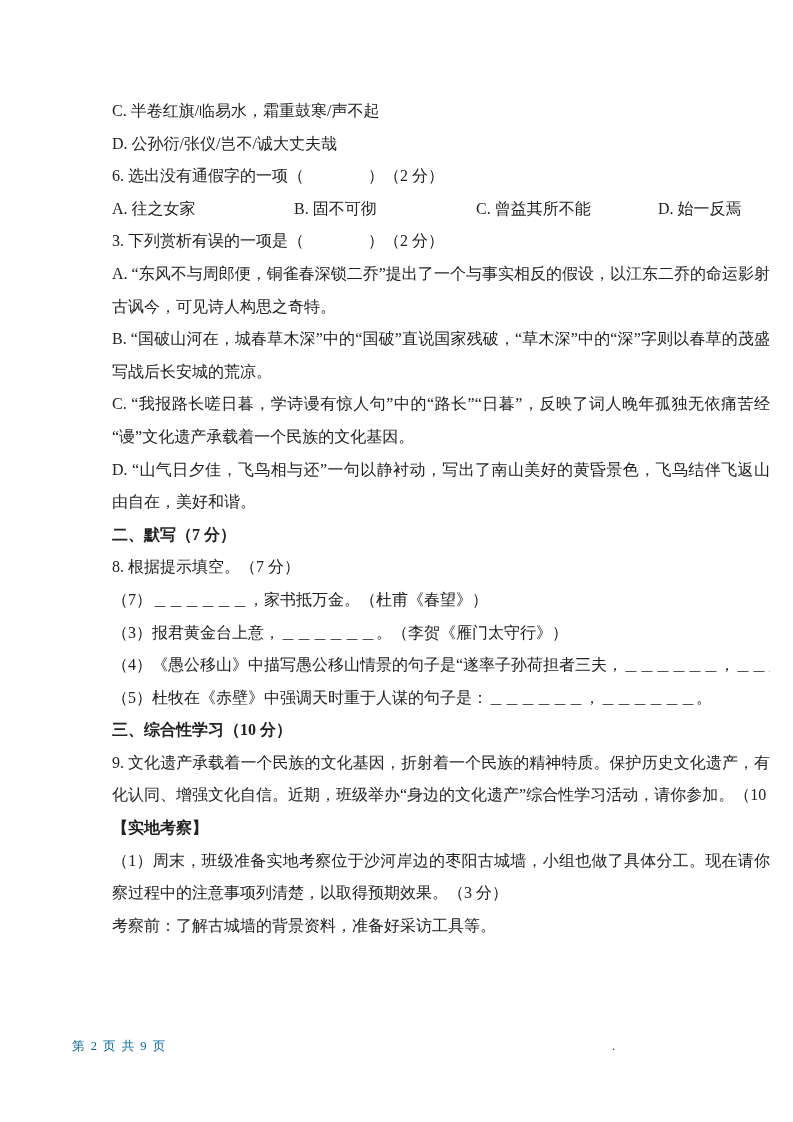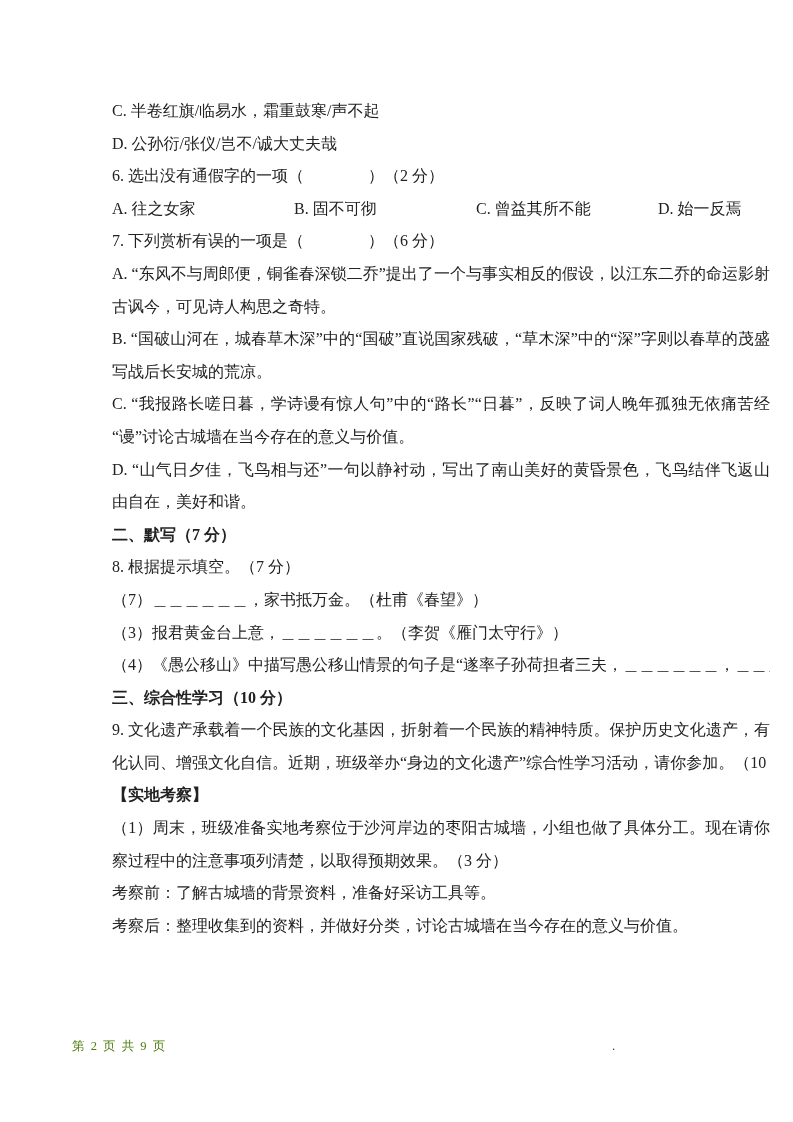--- a/index.html
+++ b/index.html
@@ -49,21 +49,21 @@
     width: auto;
     text-align: center;
   }
   .page-footer {
     position: absolute;
     left: 72px;
     top: 1036px;
     font-size: 12.5px;
     line-height: 20px;
     letter-spacing: 1.5px;
-    color: #4d7c0f;
+    color: #0369a1;
   }
   .stray-dot {
     position: absolute;
     left: 612px;
     top: 1036px;
     font-size: 13px;
     line-height: 20px;
     color: #3a3a3a;
   }
 </style>
@@ -73,41 +73,41 @@
 <div class="page-content">
 
   <p class="line">C. 半卷红旗/临易水，霜重鼓寒/声不起</p>
   <p class="line">D. 公孙衍/张仪/岂不/诚大丈夫哉</p>
 
   <p class="line">6. 选出没有通假字的一项（　　　　）（2 分）</p>
   <p class="line options-row">
     <span class="opt">A. 往之女家</span><span class="opt">B. 固不可彻</span><span class="opt">C. 曾益其所不能</span><span class="opt">D. 始一反焉</span>
   </p>
 
-  <p class="line">7. 下列赏析有误的一项是（　　　　）（6 分）</p>
+  <p class="line">3. 下列赏析有误的一项是（　　　　）（2 分）</p>
   <p class="line fill">A. “东风不与周郎便，铜雀春深锁二乔”提出了一个与事实相反的假设，以江东二乔的命运影射国家，借</p>
   <p class="line">古讽今，可见诗人构思之奇特。</p>
   <p class="line fill">B. “国破山河在，城春草木深”中的“国破”直说国家残破，“草木深”中的“深”字则以春草的茂盛暗</p>
   <p class="line">写战后长安城的荒凉。</p>
   <p class="line fill">C. “我报路长嗟日暮，学诗谩有惊人句”中的“路长”“日暮”，反映了词人晚年孤独无依痛苦经历；</p>
-  <p class="line">“谩”讨论古城墙在当今存在的意义与价值。</p>
+  <p class="line">“谩”文化遗产承载着一个民族的文化基因。</p>
   <p class="line fill">D. “山气日夕佳，飞鸟相与还”一句以静衬动，写出了南山美好的黄昏景色，飞鸟结伴飞返山林，万物自</p>
   <p class="line">由自在，美好和谐。</p>
 
   <p class="line heading">二、默写（7 分）</p>
   <p class="line">8. 根据提示填空。（7 分）</p>
   <p class="line">（7）＿＿＿＿＿＿，家书抵万金。（杜甫《春望》）</p>
   <p class="line">（3）报君黄金台上意，＿＿＿＿＿＿。（李贺《雁门太守行》）</p>
   <p class="line">（4）《愚公移山》中描写愚公移山情景的句子是“遂率子孙荷担者三夫，＿＿＿＿＿＿，＿＿＿＿＿＿”。</p>
+  <p class="line">（5）杜牧在《赤壁》中强调天时重于人谋的句子是：＿＿＿＿＿＿，＿＿＿＿＿＿。</p>
 
   <p class="line heading">三、综合性学习（10 分）</p>
   <p class="line fill">9. 文化遗产承载着一个民族的文化基因，折射着一个民族的精神特质。保护历史文化遗产，有助于增进文</p>
   <p class="line">化认同、增强文化自信。近期，班级举办“身边的文化遗产”综合性学习活动，请你参加。（10 分）</p>
   <p class="line heading">【实地考察】</p>
   <p class="line fill">（1）周末，班级准备实地考察位于沙河岸边的枣阳古城墙，小组也做了具体分工。现在请你协助班长把考</p>
   <p class="line">察过程中的注意事项列清楚，以取得预期效果。（3 分）</p>
   <p class="line">考察前：了解古城墙的背景资料，准备好采访工具等。</p>
-  <p class="line">考察后：整理收集到的资料，并做好分类，讨论古城墙在当今存在的意义与价值。</p>
 
 </div>
 
 <div class="page-footer">第 2 页 共 9 页</div>
 <span class="stray-dot">.</span>
 
 </body></html>

